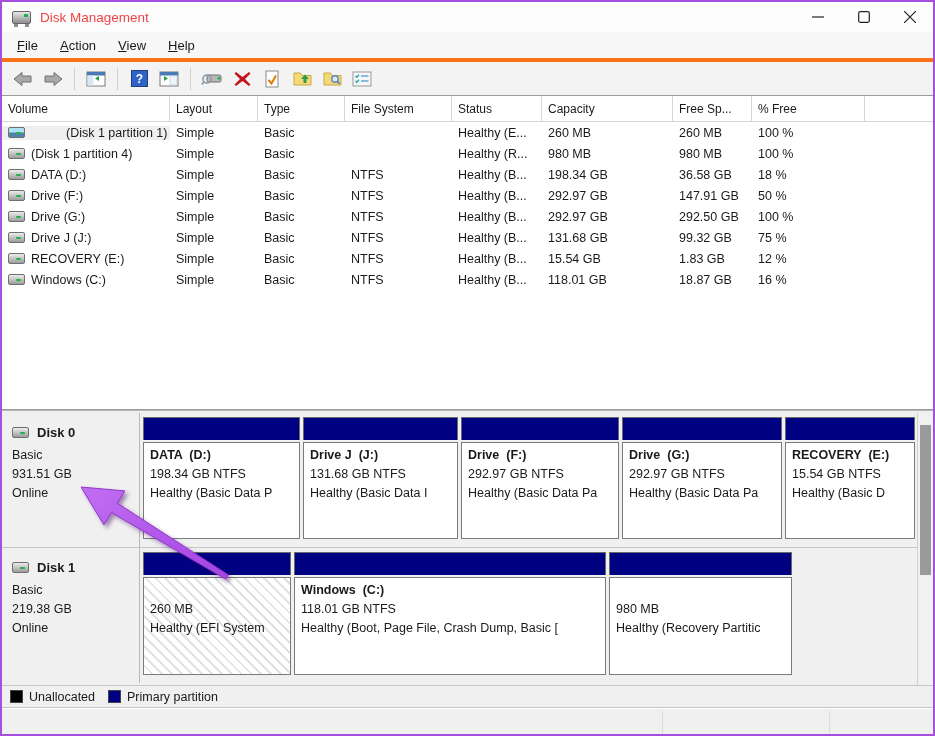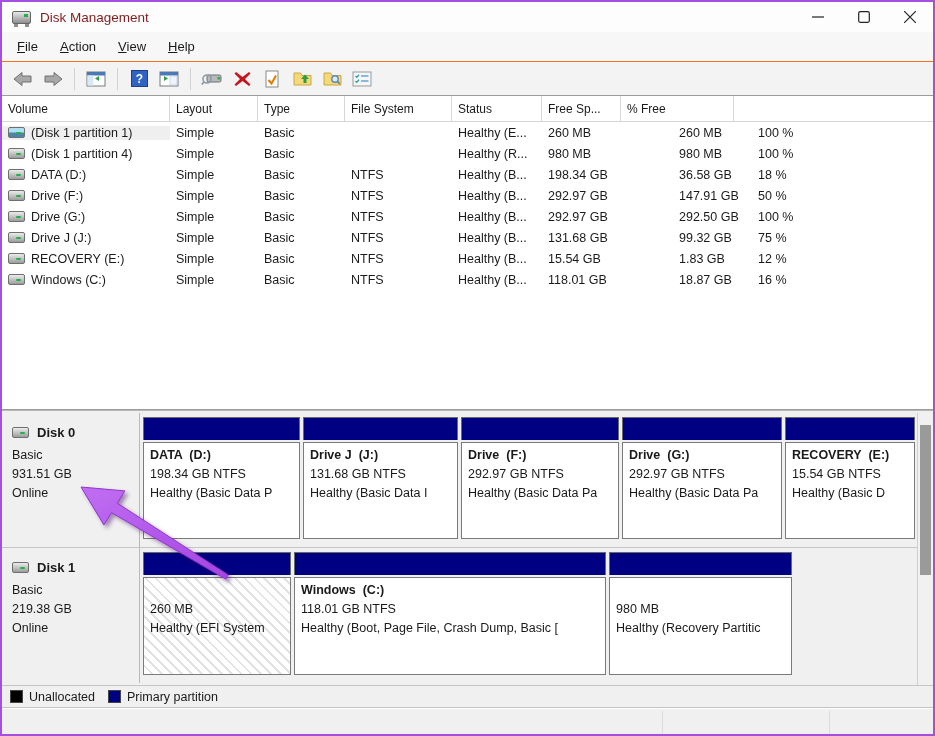--- a/index.html
+++ b/index.html
@@ -5,40 +5,40 @@
   * { margin:0; padding:0; box-sizing:border-box; }
   html,body { width:935px; height:736px; font-family:"Liberation Sans", sans-serif; background:#fff; }
   #window {
     position:relative; width:935px; height:736px;
     border:2px solid #a44fe0; background:#fff;
     display:flex; flex-direction:column; overflow:hidden;
   }
   
   .titlebar { height:30px; background:#fdfdfd; display:flex; align-items:center; padding-left:10px; flex:0 0 auto; }
   .app-icon { width:19px; height:13px; position:relative; margin-right:9px; }
-  .title-text { font-size:13.5px; color:#7f1d1d; }
+  .title-text { font-size:13.5px; color:#ef4444; }
   .win-controls { margin-left:auto; display:flex; height:100%; }
   .win-btn { width:46px; height:100%; display:flex; align-items:center; justify-content:center; }
   .win-btn svg { display:block; }
   
-  .menubar { height:30px; background:#f7f7f7; display:flex; align-items:center; padding-left:4px; flex:0 0 auto; border-bottom:1px solid #f97316; }
+  .menubar { height:30px; background:#f7f7f7; display:flex; align-items:center; padding-left:4px; flex:0 0 auto; border-bottom:4px solid #f97316; }
   .menu-item { font-size:13px; color:#1a1a1a; padding:4px 11px; }
   .menu-item .mu { text-decoration:underline; }
   
   .toolbar { height:33px; background:#f3f3f3; display:flex; align-items:center; padding-left:8px; gap:4px; flex:0 0 auto; }
   .tb-btn { width:26px; height:24px; display:flex; align-items:center; justify-content:center; }
   .tb-sep { width:1px; height:22px; background:#d2d2d2; margin:0 4px; }
   
   .volume-region { height:315px; background:#fff; border:1px solid #9b9b9b; border-left:none; border-right:none; overflow:hidden; flex:0 0 auto; }
   .vheader { display:flex; height:26px; background:#fff; border-bottom:1px solid #d6d6d6; }
   .th { border-right:1px solid #d6d6d6; display:flex; align-items:center; padding-left:6px; font-size:12px; color:#1a1a1a; overflow:hidden; white-space:nowrap; flex:0 0 auto; }
   .th.last { border-right:none; flex:1 1 auto; }
   .vrow { display:flex; height:21px; align-items:center; font-size:12.5px; color:#1a1a1a; }
   .vc { padding-left:6px; overflow:hidden; white-space:nowrap; flex:0 0 auto; display:flex; align-items:center; }
-  .vc.sel { background:#efefef; }
+  .vc.sel { background:#efefef;gap:35px; }
   .drive-ico { display:inline-block; width:17px; height:11px; border:1px solid #6f6f6f; border-radius:2px;
     background:linear-gradient(#ececec, #9c9c9c); position:relative; margin-right:6px; flex:0 0 auto; }
   .drive-ico .led { position:absolute; right:3px; top:4px; width:5px; height:2px; background:#22b14c; border-radius:1px; }
   .drive-ico.blue { background:linear-gradient(#aee0f2 45%, #4d84a8 55%); }
   .app-icon .drive-body { position:absolute; inset:0; border:1px solid #666; border-radius:2px; background:linear-gradient(#e8e8e8,#8f8f8f); }
   .app-icon .led { position:absolute; right:3px; top:3px; width:4px; height:3px; background:#22b14c; }
   .app-icon .foot1,.app-icon .foot2 { position:absolute; bottom:-3px; width:4px; height:3px; background:#8f8f8f; }
   .app-icon .foot1 { left:2px; } .app-icon .foot2 { right:2px; }
   
   .splitter { height:3px; background:#efefef; border-top:1px solid #b8b8b8; flex:0 0 auto; }
@@ -207,20 +207,23 @@
         </div>
 
   <div class="th" style="width: 107px;">
           <span>File System</span>
         </div>
 
   <div class="th" style="width: 90px;">
           <span>Status</span>
         </div>
 
+  <div class="th" style="width: 131px;">
+          <span>Capacity</span>
+        </div>
 
   <div class="th" style="width: 79px;">
           <span>Free Sp...</span>
         </div>
 
   <div class="th" style="width: 113px;">
           <span>% Free</span>
         </div>
 
   <div class="th last">

